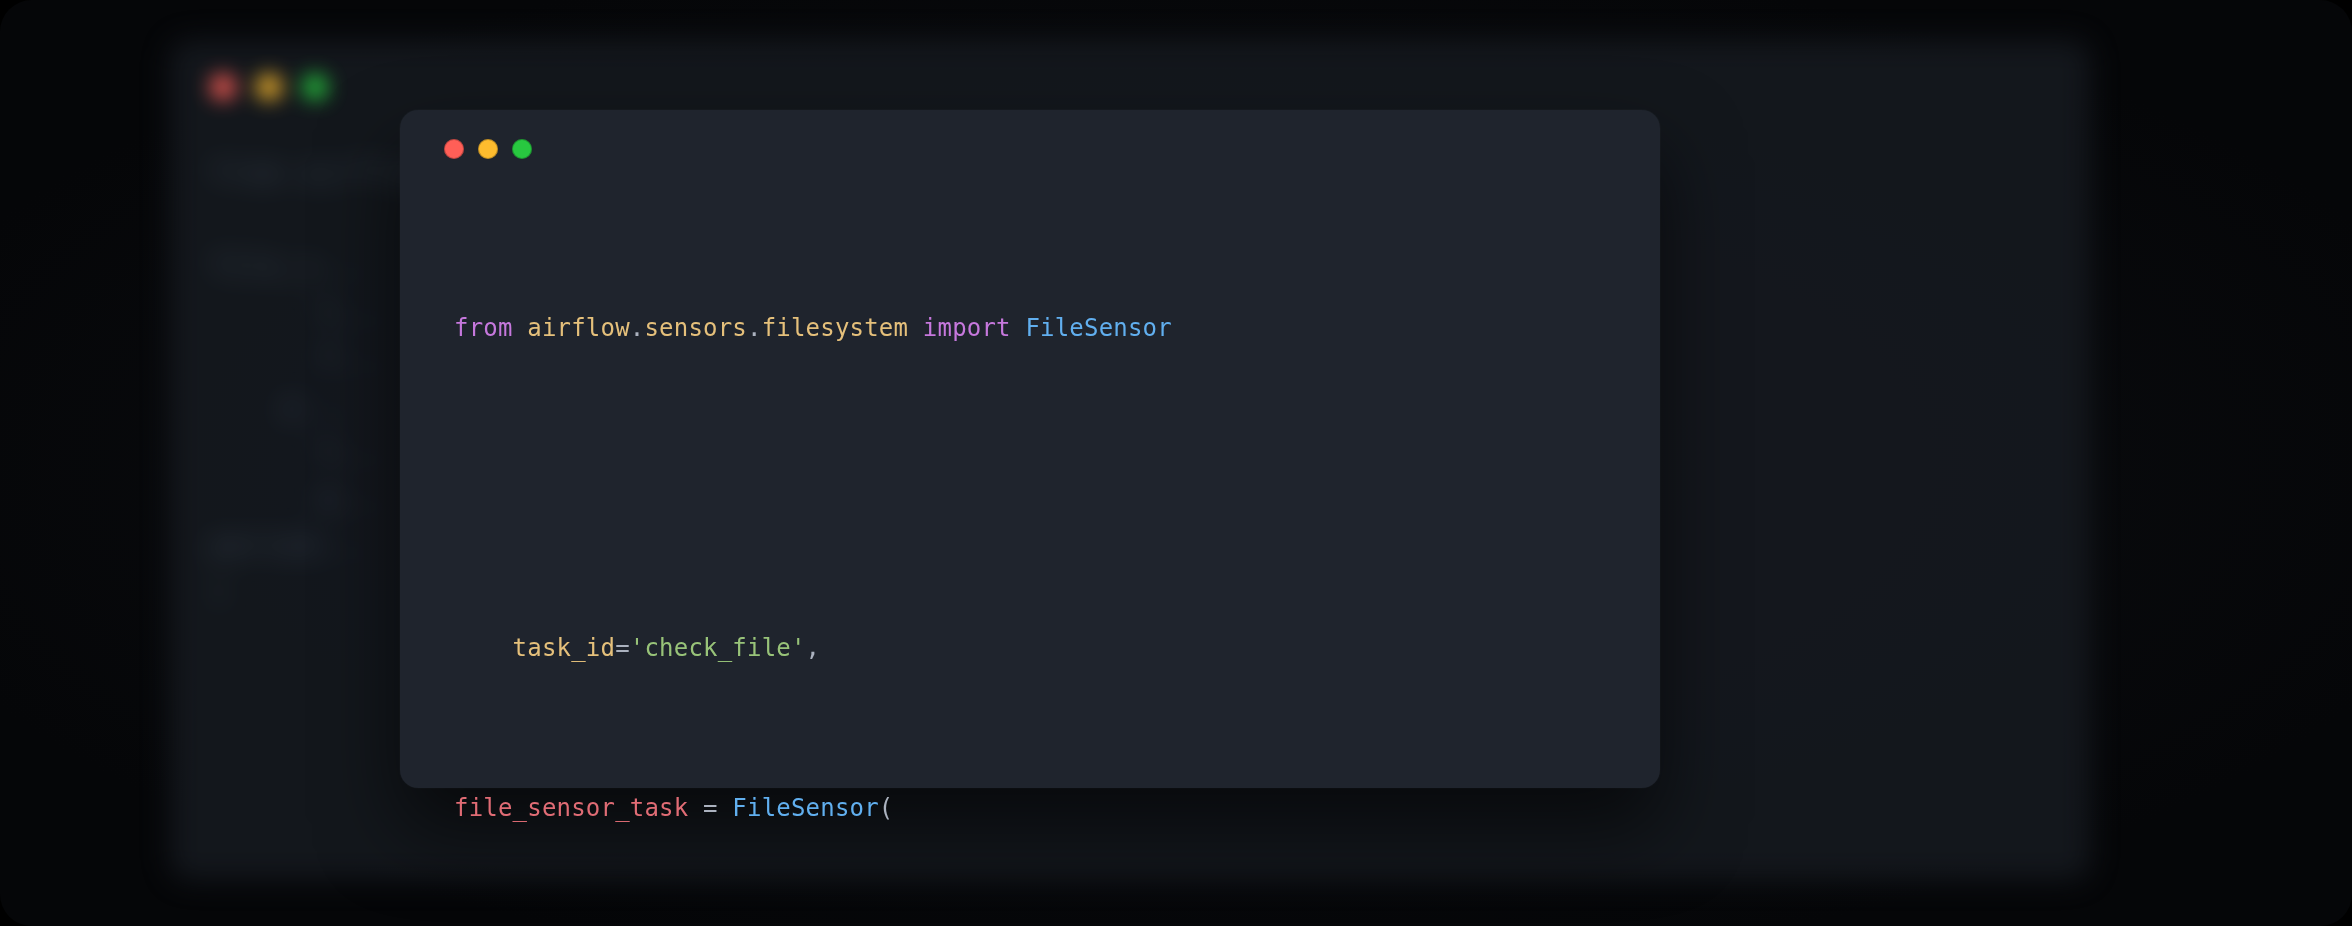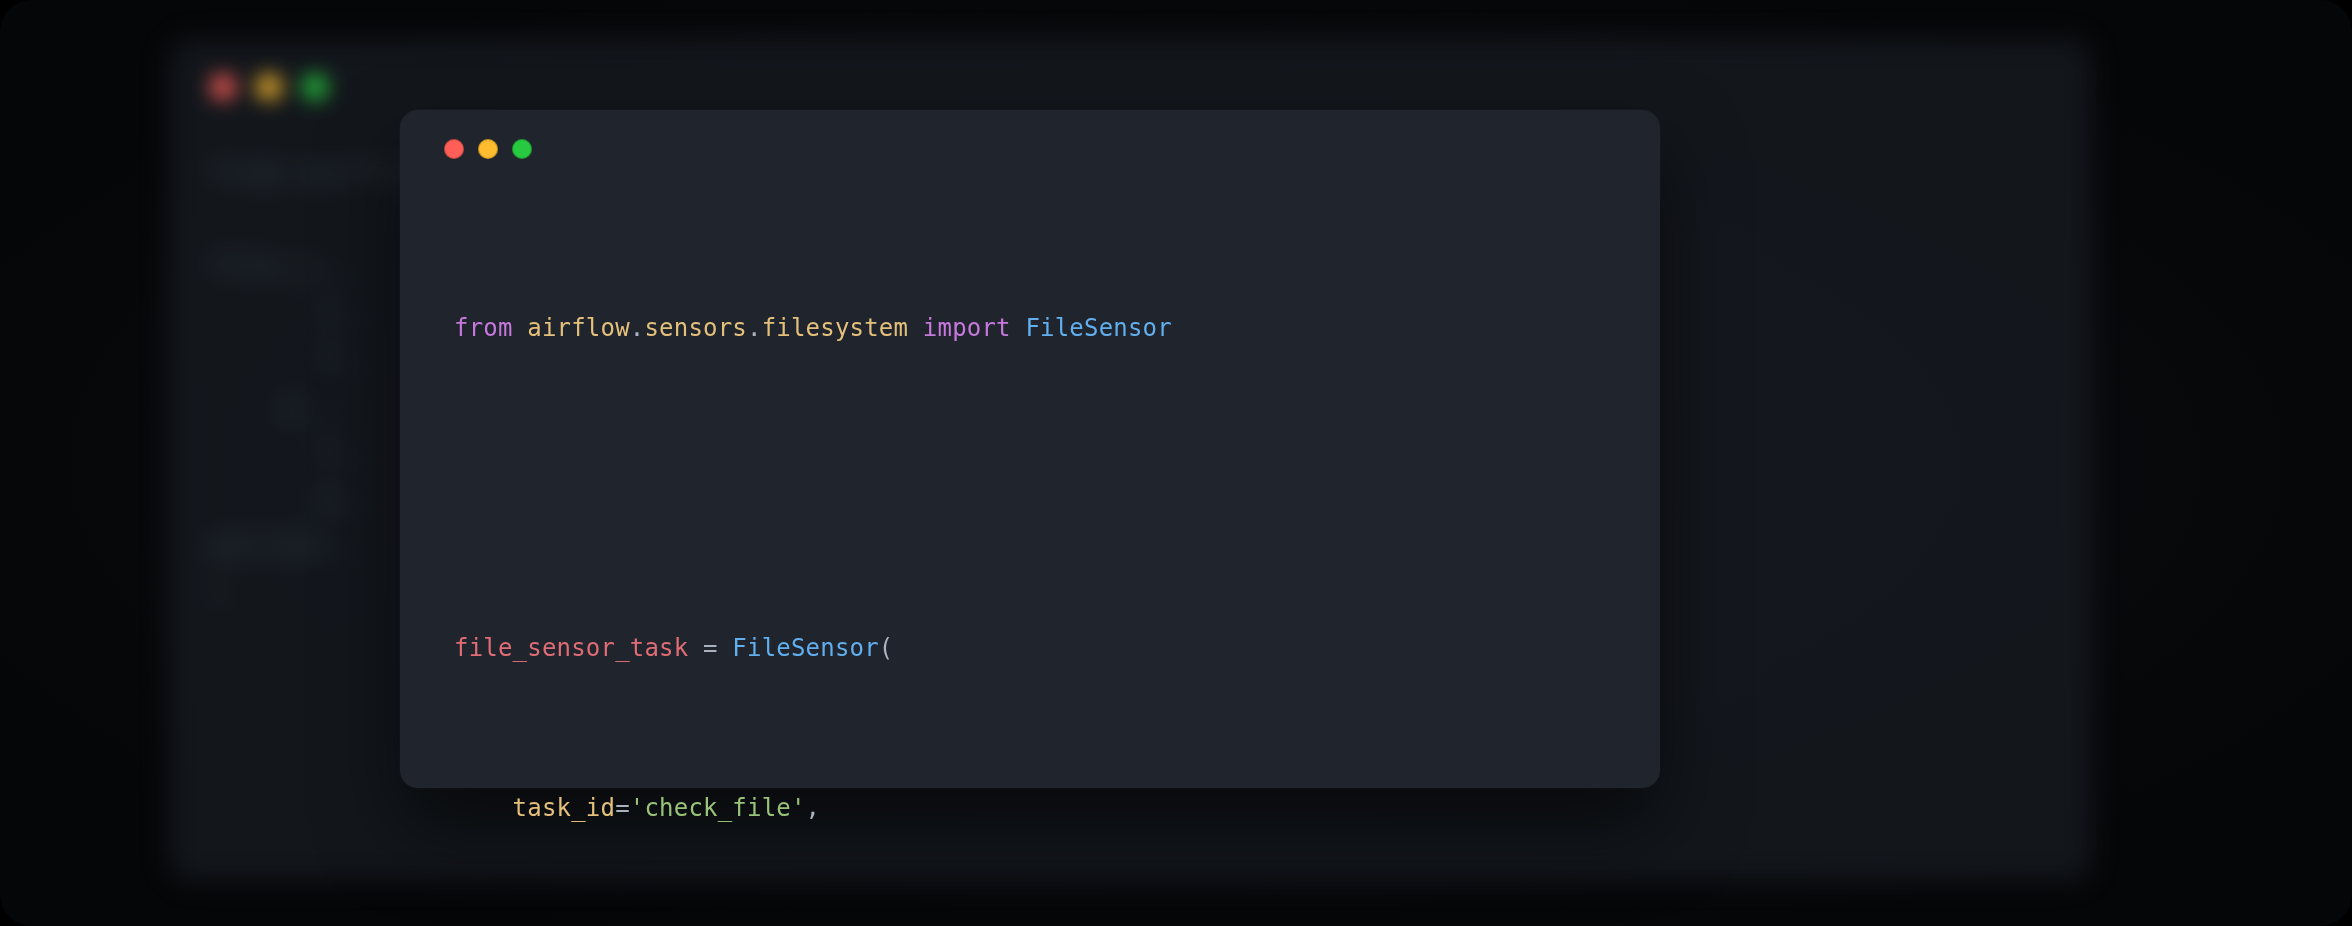--- a/index.html
+++ b/index.html
@@ -135,23 +135,23 @@
     </div>
 
     <div class="code-area">
 
       <div class="code code-layer">
         
         <span class="line"><span class="kw">from</span><span class="op"> </span><span class="mod">airflow</span><span class="op">.</span><span class="mod">sensors</span><span class="op">.</span><span class="mod">filesystem</span><span class="op"> </span><span class="kw">import</span><span class="op"> </span><span class="cls">FileSensor</span></span>
         
         <span class="line"></span>
         
+        <span class="line"><span class="op">    </span><span class="par">task_id</span><span class="op">=</span><span class="str">'check_file'</span><span class="op">,</span></span>
+        
         <span class="line"><span class="var">file_sensor_task</span><span class="op"> = </span><span class="cls">FileSensor</span><span class="op">(</span></span>
-        
-        <span class="line"><span class="op">    </span><span class="par">task_id</span><span class="op">=</span><span class="str">'check_file'</span><span class="op">,</span></span>
         
         
         
         
         
         
         
         
         
         

